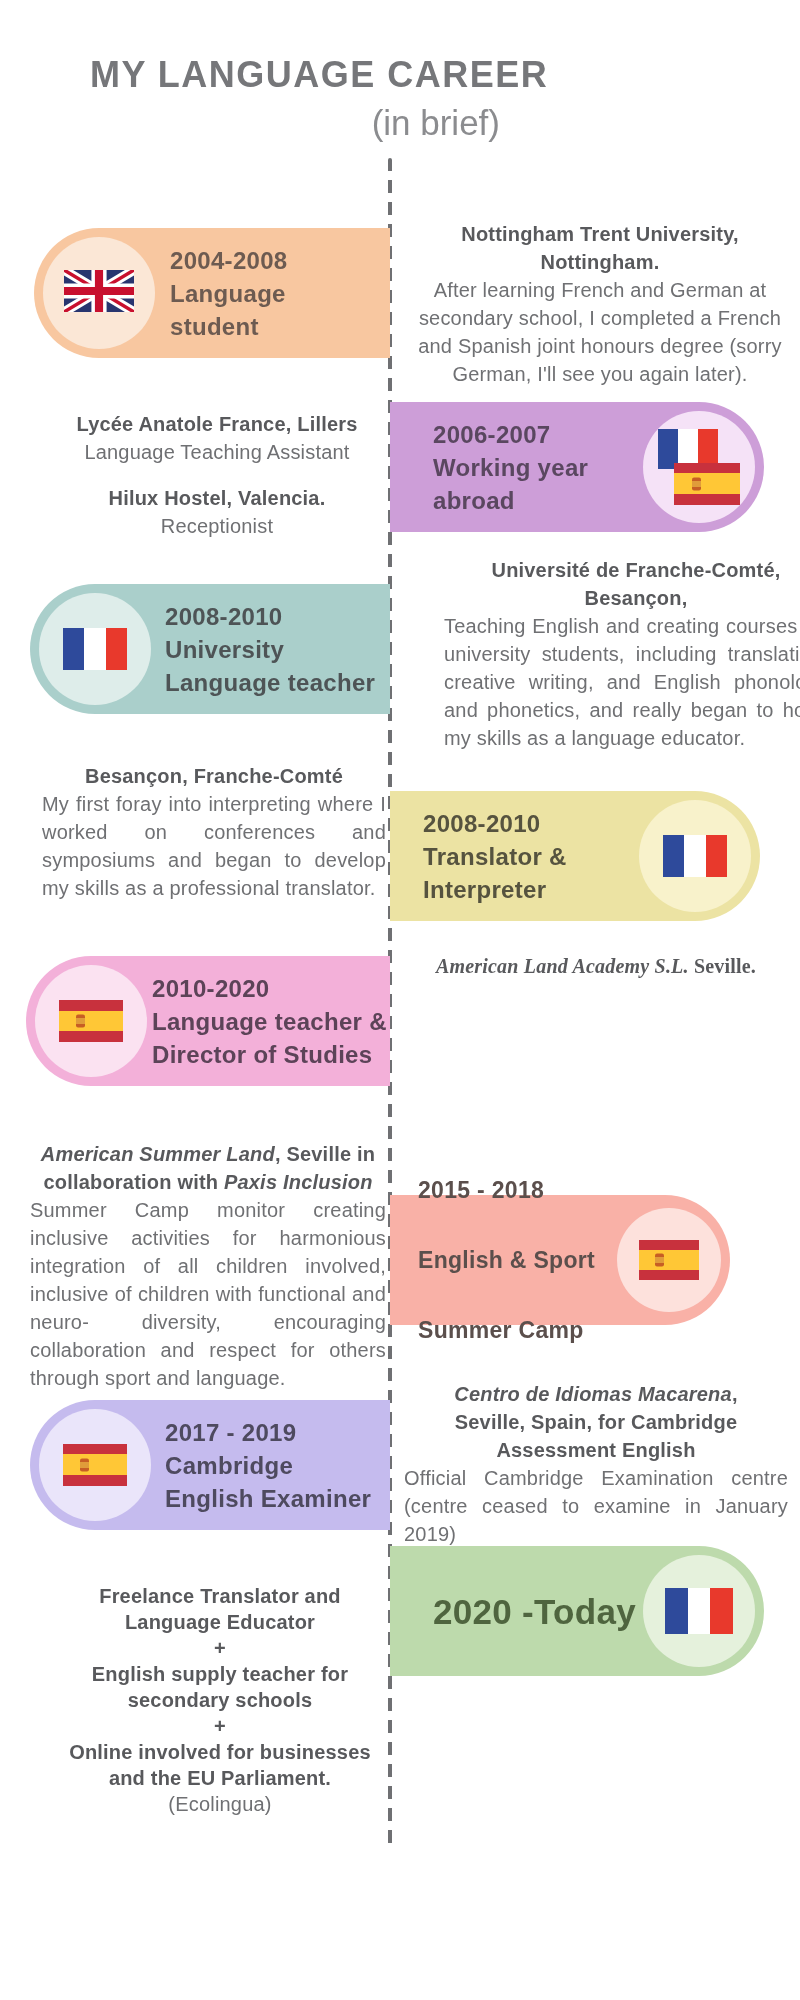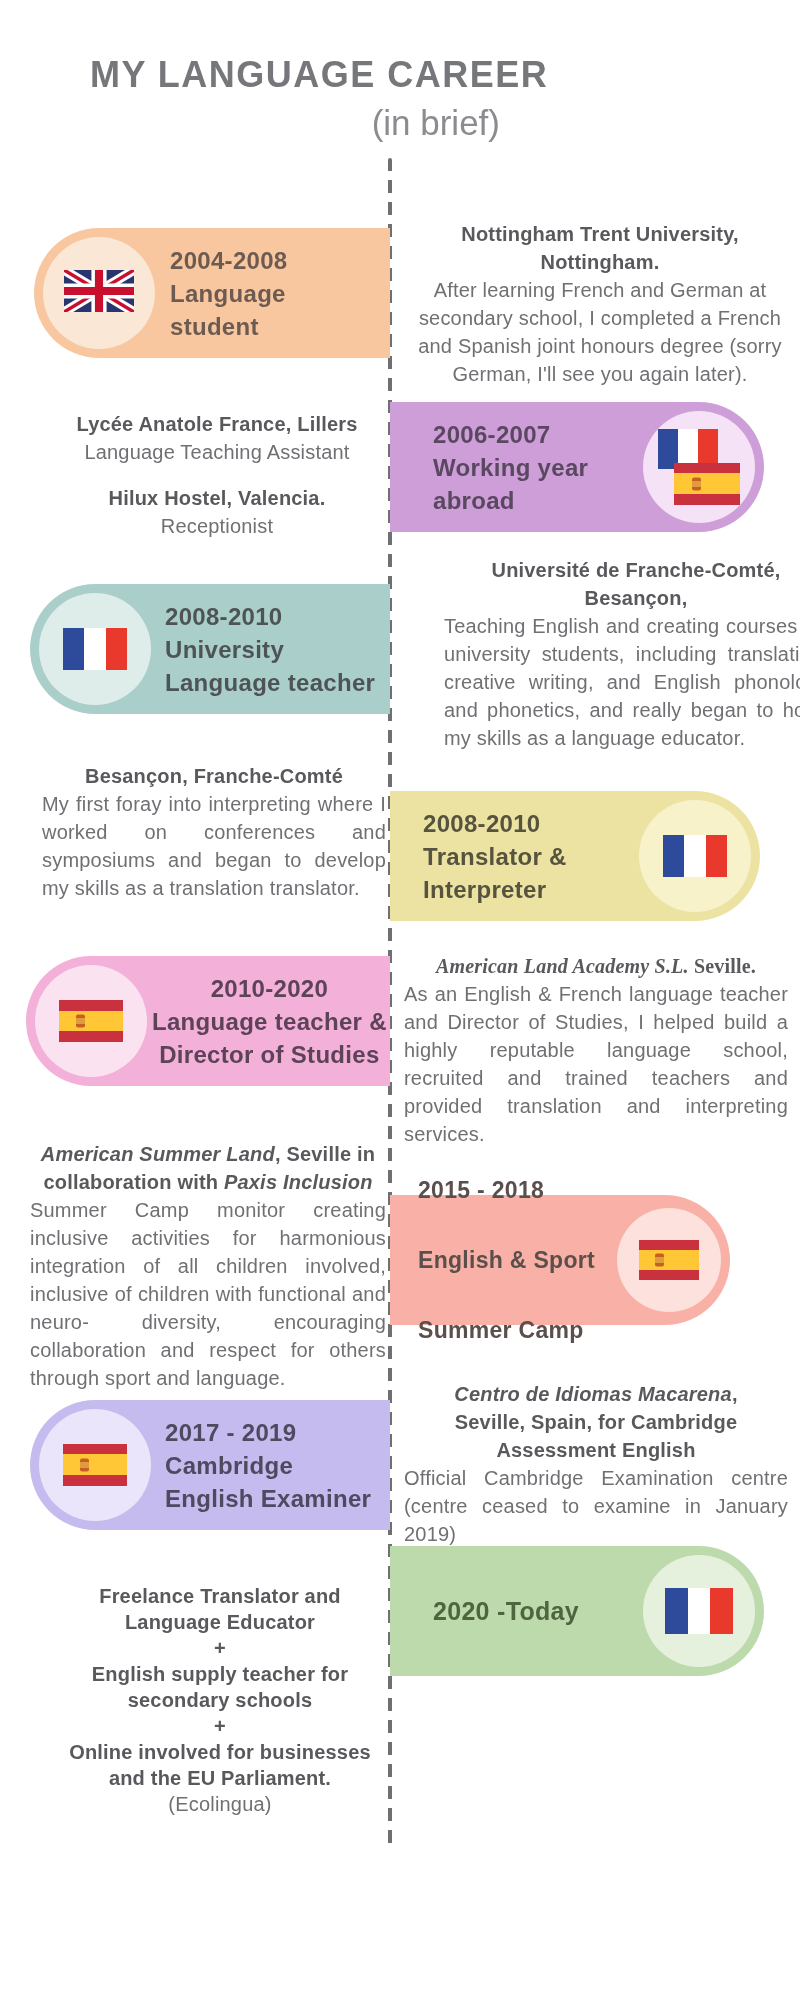--- a/index.html
+++ b/index.html
@@ -20,25 +20,25 @@
   .badge{position:absolute;width:112px;height:112px;top:9px;border-radius:50%;
          display:flex;align-items:center;justify-content:center;}
   .card.left .badge{left:9px;}
   .card.right .badge{right:9px;}
   .ctext{position:absolute;top:0;bottom:0;display:flex;flex-direction:column;justify-content:center;
          font-weight:bold;font-size:24px;line-height:33px;letter-spacing:0.3px;}
   .c1{background:#F8C7A0;}  .c1 .badge{background:#FBE7D6;}  .c1 .ctext{color:#6D5B51;left:136px;}
   .c2{background:#CD9ED8;}  .c2 .badge{background:#F5E2F7;}  .c2 .ctext{color:#5A4760;left:43px;}
   .c3{background:#AACFCB;}  .c3 .badge{background:#DEEDEA;}  .c3 .ctext{color:#4E5456;left:135px;}
   .c4{background:#ECE3A3;}  .c4 .badge{background:#F8F2CB;}  .c4 .ctext{color:#56533F;left:33px;}
-  .c5{background:#F3B0D9;text-align:center;}  .c5 .badge{background:#FBE2F1;}  .c5 .ctext{color:#5C4358;left:126px;}
+  .c5{background:#F3B0D9;}  .c5 .badge{background:#FBE2F1;}  .c5 .ctext{color:#5C4358;left:126px;}
   .c6{background:#F9B1A7;}  .c6 .badge{background:#FDE1DC;width:104px;height:104px;top:13px;right:5px;}
                             .c6 .ctext{color:#5B4F4C;left:28px;font-size:23px;gap:37px;}
   .c7{background:#C5BBEE;}  .c7 .badge{background:#EAE5FA;}  .c7 .ctext{color:#4E4A5F;left:135px;}
-  .c8{background:#BDDAAC;}  .c8 .badge{background:#E5F1DC;}  .c8 .ctext{color:#4F653F;left:43px;font-size:25px;}
+  .c8{background:#BDDAAC;}  .c8 .badge{background:#E5F1DC;}  .c8 .ctext{color:#4F653F;left:43px;font-size:35px;}
   
   .flag-fr{width:64px;height:42px;
      background:linear-gradient(90deg,#2E4A9B 0 33.3%,#ffffff 33.3% 66.6%,#E8392C 66.6% 100%);}
   .flag-es{position:relative;width:64px;height:42px;
      background:linear-gradient(180deg,#C8313D 0 25%,#FFC736 25% 75%,#C8313D 75% 100%);}
   .es-emblem{position:absolute;left:27%;top:50%;transform:translateY(-50%);
      width:9px;height:13px;border-radius:2px;
      background:linear-gradient(180deg,#C75E24 0 30%,#E09C3A 30% 70%,#C75E24 70% 100%);}
   .flag-combo{position:relative;width:82px;height:76px;}
   .combo-fr{position:absolute;left:0;top:0;width:60px;height:40px;}
@@ -131,21 +131,21 @@
     <div class="nh">
       <span>Université de Franche-Comté, Besançon,</span>
     </div>
     <div class="nb">Teaching English and creating courses for university students, including translation, creative writing, and English phonology and phonetics, and really began to hone my skills as a language educator.</div>
   </div>
 
   <div class="note" style="left:42px;top:762px;width:344px;">
     <div class="nh">
       <span>Besançon, Franche-Comté</span>
     </div>
-    <div class="nb">My first foray into interpreting where I worked on conferences and symposiums and began to develop my skills as a translation translator.</div>
+    <div class="nb">My first foray into interpreting where I worked on conferences and symposiums and began to develop my skills as a professional translator.</div>
   </div>
   <div class="card right c4" style="left:390px;top:791px;width:370px;">
     <div class="badge">
       <div class="flag-fr"></div>
     </div>
     <div class="ctext">
       <div>2008-2010</div>
       <div>Translator &amp;</div>
       <div>Interpreter</div>
     </div>
@@ -160,21 +160,20 @@
     <div class="ctext">
       <div>2010-2020</div>
       <div>Language teacher &amp;</div>
       <div>Director of Studies</div>
     </div>
   </div>
   <div class="note" style="left:404px;top:952px;width:384px;">
     <div class="nh" style="width:330px;margin:0 auto;font-family:Liberation Serif, serif;">
       <span class="it">American Land Academy S.L.</span><span> Seville.</span>
     </div>
-    <div class="nb">As an English &amp; French language teacher and Director of Studies, I helped build a highly reputable language school, recruited and trained teachers and provided translation and interpreting services.</div>
   </div>
 
   <div class="note" style="left:30px;top:1140px;width:356px;">
     <div class="nh">
       <span class="it">American Summer Land</span><span>, Seville in collaboration with </span><span class="it">Paxis Inclusion</span>
     </div>
     <div class="nb">Summer Camp monitor creating inclusive activities for harmonious integration of all children involved, inclusive of children with functional and neuro- diversity, encouraging collaboration and respect for others through sport and language.</div>
   </div>
   <div class="card right c6" style="left:390px;top:1195px;width:340px;">
     <div class="badge">

